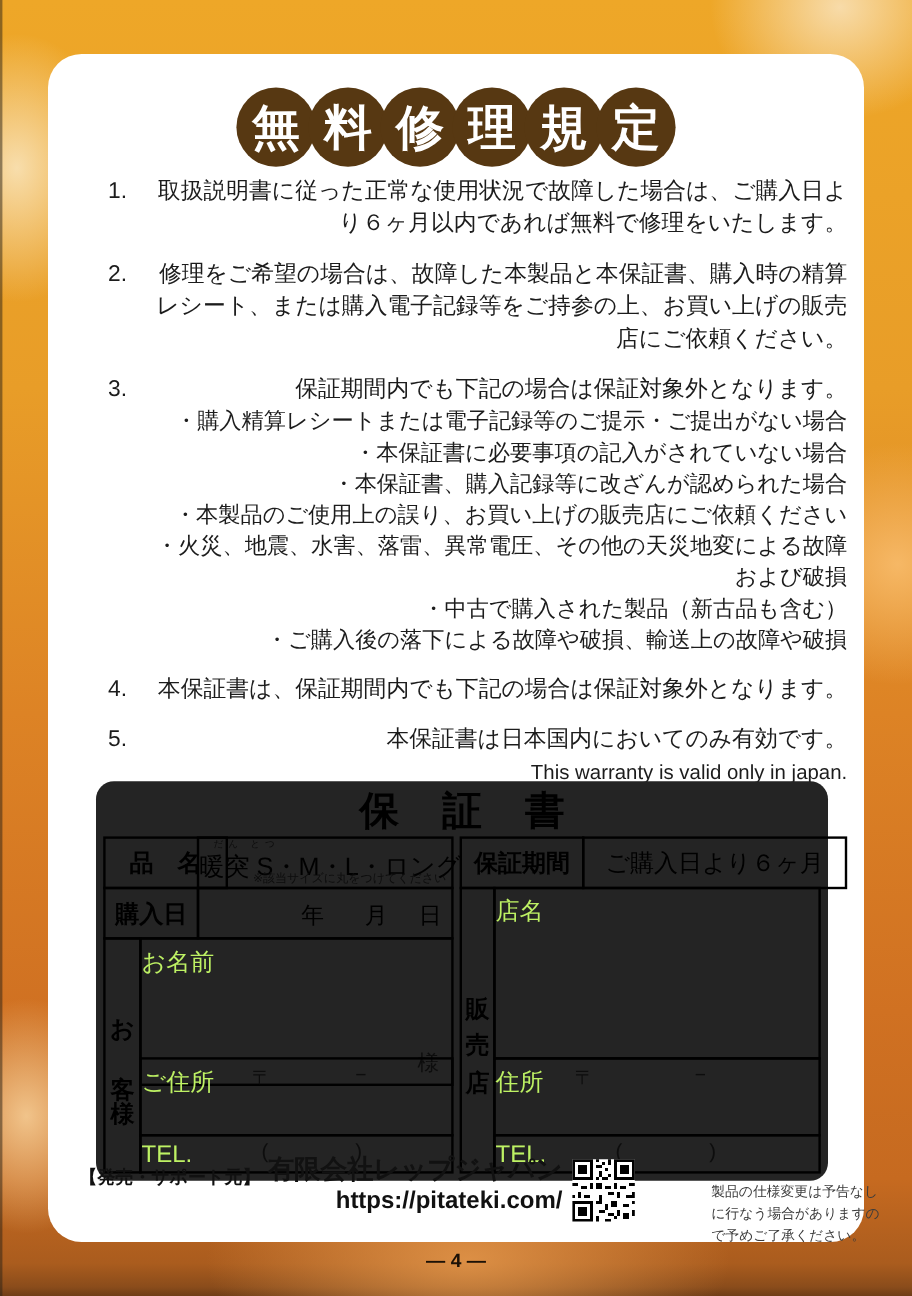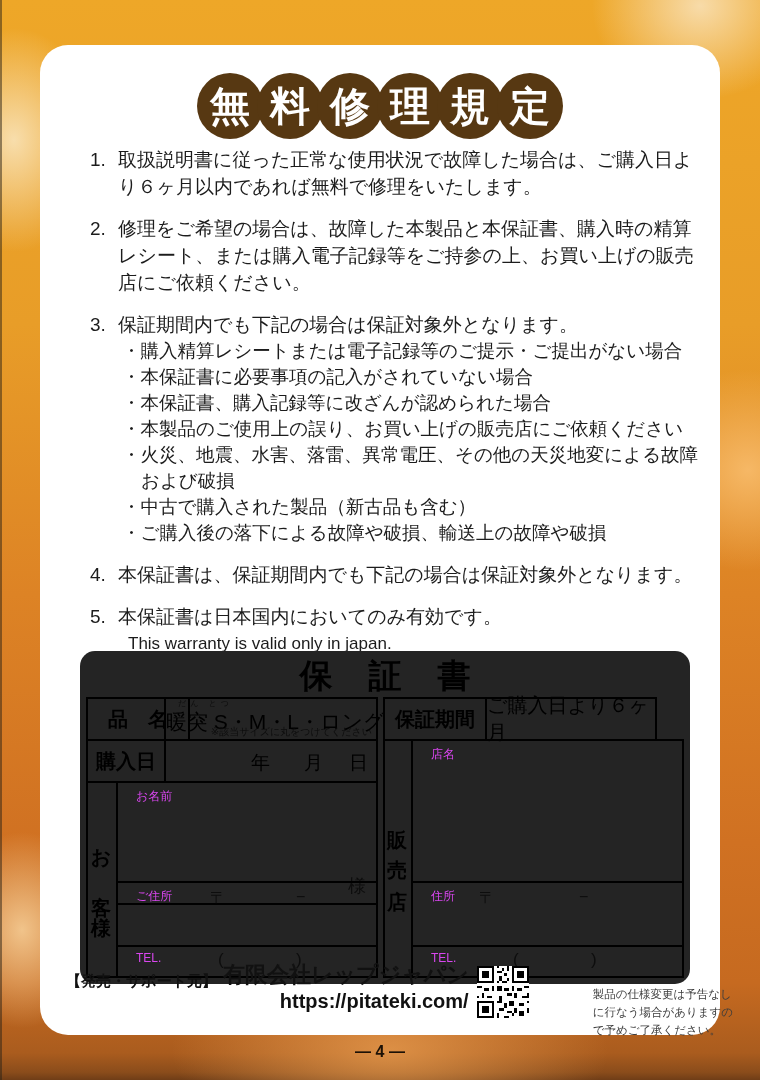--- a/index.html
+++ b/index.html
@@ -19,50 +19,50 @@
   
   .sheet{position:absolute;left:40px;top:45px;width:680px;height:990px;background:#ffffff;border-radius:28px;}
   
   .title-row{position:absolute;top:28px;left:0;right:0;display:flex;justify-content:center;}
   .tchar{width:66px;height:66px;border-radius:50%;background:var(--brown,#573812);color:#fff;
          font-size:40px;font-weight:bold;display:flex;align-items:center;justify-content:center;margin:0 -3px;}
   
   .regs{position:absolute;top:101px;left:50px;width:616px;color:#1c1c1c;}
   .reg-item{display:flex;margin-bottom:15px;}
   .reg-num{flex:0 0 28px;font-size:19px;line-height:27px;}
-  .reg-body{flex:1;}
+  .reg-body{flex:1;text-align:right;}
   .reg-text{font-size:19px;line-height:27px;}
   .reg-bullet{font-size:18.5px;line-height:26px;margin-left:4px;padding-left:19px;text-indent:-19px;}
   .reg-sub{font-size:17px;line-height:24px;margin-left:10px;margin-top:2px;}
   
   .wcard{position:absolute;left:40px;top:572px;width:610px;height:333px;background:var(--cardbg,#242424);
          border-radius:15px;color:#000;margin-top:34px;}
   .wtitle{position:absolute;top:0;left:0;right:0;height:46px;line-height:50px;text-align:center;
           font-size:33px;font-weight:bold;letter-spacing:36px;text-indent:36px;color:#000;}
   .cell{position:absolute;border:2px solid #000;box-sizing:border-box;}
   .lab{display:flex;align-items:center;justify-content:center;font-weight:bold;font-size:20px;}
   .c-prod-label {left:6px;  top:46px; width:104px; height:44px;}
   .c-prod       {left:84px; top:46px; width:214px;height:44px;}
   .c-period-lab {left:303px;top:46px; width:104px;height:44px;}
-  .c-period-val {left:405px;top:46px; width:172px;height:44px;display:flex;align-items:center;justify-content:center;font-size:20px;}
+  .c-period-val {left:405px;top:46px; width:221px;height:44px;display:flex;align-items:center;justify-content:center;font-size:20px;}
   .c-pur-label  {left:6px;  top:88px; width:80px; height:44px;}
   .c-pur-val    {left:84px; top:88px; width:214px;height:44px;}
   .c-cust-label {left:6px;  top:130px;width:32px; height:197px;}
   .c-name       {left:36px; top:130px;width:262px;height:124px;}
   .c-addr       {left:36px; top:230px;width:262px;height:66px;}
   .c-telc       {left:36px; top:294px;width:262px;height:33px;}
   .c-sell-label {left:303px;top:88px; width:30px; height:239px;}
   .c-store      {left:331px;top:88px; width:273px;height:144px;}
   .c-saddr      {left:331px;top:230px;width:273px;height:66px;}
   .c-tels       {left:331px;top:294px;width:273px;height:33px;}
   .vert{display:flex;align-items:center;justify-content:center;font-weight:bold;font-size:20px;
         writing-mode:vertical-rl;text-orientation:upright;}
   .ls-cust{letter-spacing:22px;}
   .ls-sell{letter-spacing:30px;}
-  .hint{position:absolute;top:5px;left:18px;font-size:12px;color:#d946ef;}
+  .hint{position:absolute;top:5px;left:0;font-size:20px;color:#bef264;}
   .prod-main{position:absolute;left:0;top:9px;font-size:21px;white-space:nowrap;}
   .prod-ruby{position:absolute;left:12px;top:-1px;font-size:8px;letter-spacing:4px;color:#0d0d0d;}
   .prod-note{position:absolute;right:4px;bottom:0px;font-size:10px;color:#0d0d0d;}
   .u-year{position:absolute;left:85px;top:9px;font-size:19px;}
   .u-month{position:absolute;left:138px;top:9px;font-size:19px;}
   .u-day{position:absolute;left:183px;top:9px;font-size:19px;}
   .suffix-sama{position:absolute;right:10px;bottom:5px;font-size:18px;color:#0d0d0d;}
   .postal{position:absolute;top:5px;font-size:16px;color:#0d0d0d;}
   .p1{left:92px;} .p2{left:178px;} .p3{left:66px;} .p4{left:166px;}
   .tel-open{position:absolute;left:100px;top:3px;font-size:17px;color:#0d0d0d;}

